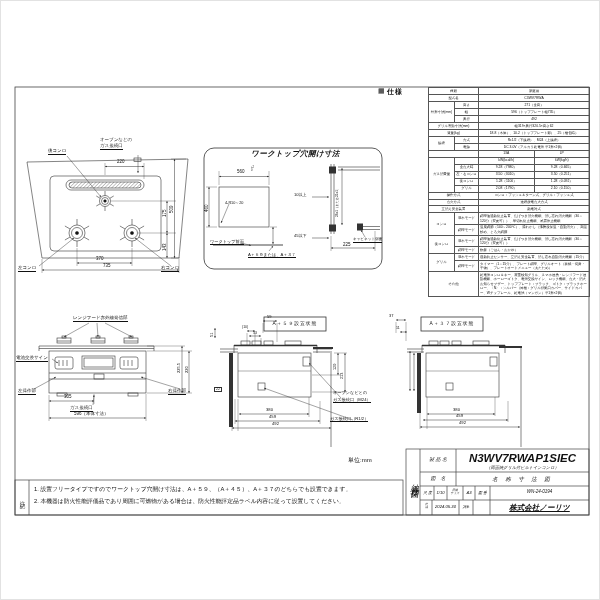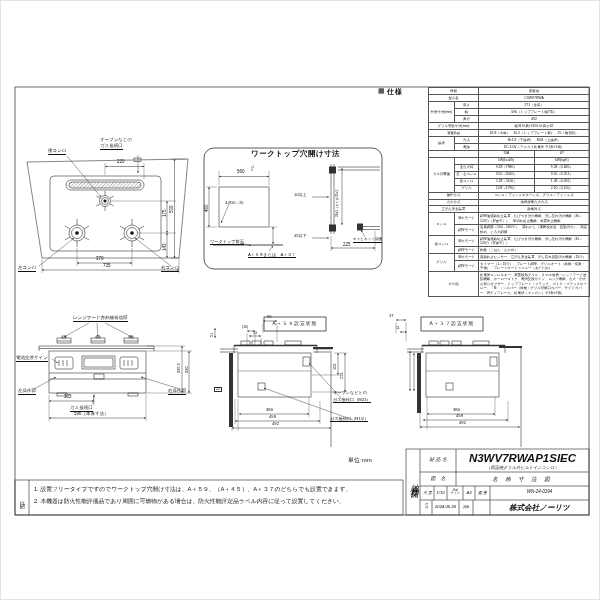--- a/index.html
+++ b/index.html
@@ -429,21 +429,21 @@
 <span class="lbl u" style="left:47px;top:148px;font-size:4.5px;">後コンロ</span>
 <span class="lbl u" style="left:17px;top:265px;font-size:4.5px;">左コンロ</span>
 <span class="lbl u" style="left:160px;top:265px;font-size:4.5px;">右コンロ</span>
 <span class="lbl" style="left:116px;top:159px;font-size:4.5px;">220</span>
 <span class="lbl rot" style="left:161.5px;top:216px;font-size:4.5px;">175</span>
 <span class="lbl rot" style="left:161.5px;top:250px;font-size:4.5px;">143</span>
 <span class="lbl rot" style="left:169px;top:212px;font-size:4.5px;">509</span>
 <span class="lbl" style="left:95px;top:255.5px;font-size:4.5px;">370</span>
 <span class="lbl" style="left:102px;top:262.5px;font-size:4.5px;">735</span>
 
-<span class="lbl b" style="left:250px;top:149px;font-size:7.5px;letter-spacing:0.5px;">ワークトップ穴開け寸法</span>
+<span class="lbl b" style="left:250px;top:149px;font-size:7.5px;letter-spacing:0.5px;font-style:italic;">ワークトップ穴開け寸法</span>
 <span class="lbl" style="left:236px;top:168.5px;font-size:4.5px;">560</span>
 <span class="lbl pre" style="left:250px;top:166px;font-size:2.6px;">+2
 0</span>
 <span class="lbl rot" style="left:204px;top:211px;font-size:4.5px;">460</span>
 <span class="lbl" style="left:224px;top:199.5px;font-size:3.8px;">4-R10～20</span>
 <span class="lbl u" style="left:209px;top:238.5px;font-size:4.2px;">ワークトップ前面</span>
 <span class="lbl u" style="left:247px;top:251.5px;font-size:4.2px;">A＋５９または、A＋３７</span>
 <span class="lbl" style="left:293px;top:192px;font-size:4px;">10以上</span>
 <span class="lbl" style="left:293px;top:233px;font-size:4px;">45以下</span>
 <span class="lbl rot" style="left:334.5px;top:216px;font-size:3.2px;">36±1（または31±1）</span>
@@ -499,16 +499,16 @@
   <span class="lbl ctr" style="left:433px;top:489.5px;width:13px;font-size:4.2px;">1/10</span>
   <span class="lbl ctr pre" style="left:446px;top:487.5px;width:16px;font-size:2.9px;">原紙
 サイズ</span>
   <span class="lbl ctr" style="left:462px;top:489.5px;width:12px;font-size:4.2px;">A3</span>
   <span class="lbl ctr" style="left:474px;top:490px;width:15px;font-size:3.8px;">図 番</span>
   <span class="lbl ctr" style="left:489px;top:489px;width:99px;font-size:4.5px;">WN-24-0194</span>
   <span class="lbl ctr pre" style="left:420px;top:501.5px;width:11px;font-size:3px;">作
 成</span>
   <span class="lbl ctr" style="left:431px;top:504px;width:27px;font-size:4.2px;">2024.05.30</span>
   <span class="lbl ctr" style="left:458px;top:504.5px;width:14px;font-size:3.2px;">調整</span>
-  <span class="lbl ctr b" style="left:489px;top:502.5px;width:99px;font-size:7.5px;font-style:italic;">株式会社ノーリツ</span>
+  <span class="lbl ctr b" style="left:489px;top:502.5px;width:99px;font-size:7.5px;font-style:italic;text-decoration:underline;">株式会社ノーリツ</span>
 </div>
 
 </div>
 
 </body></html>

